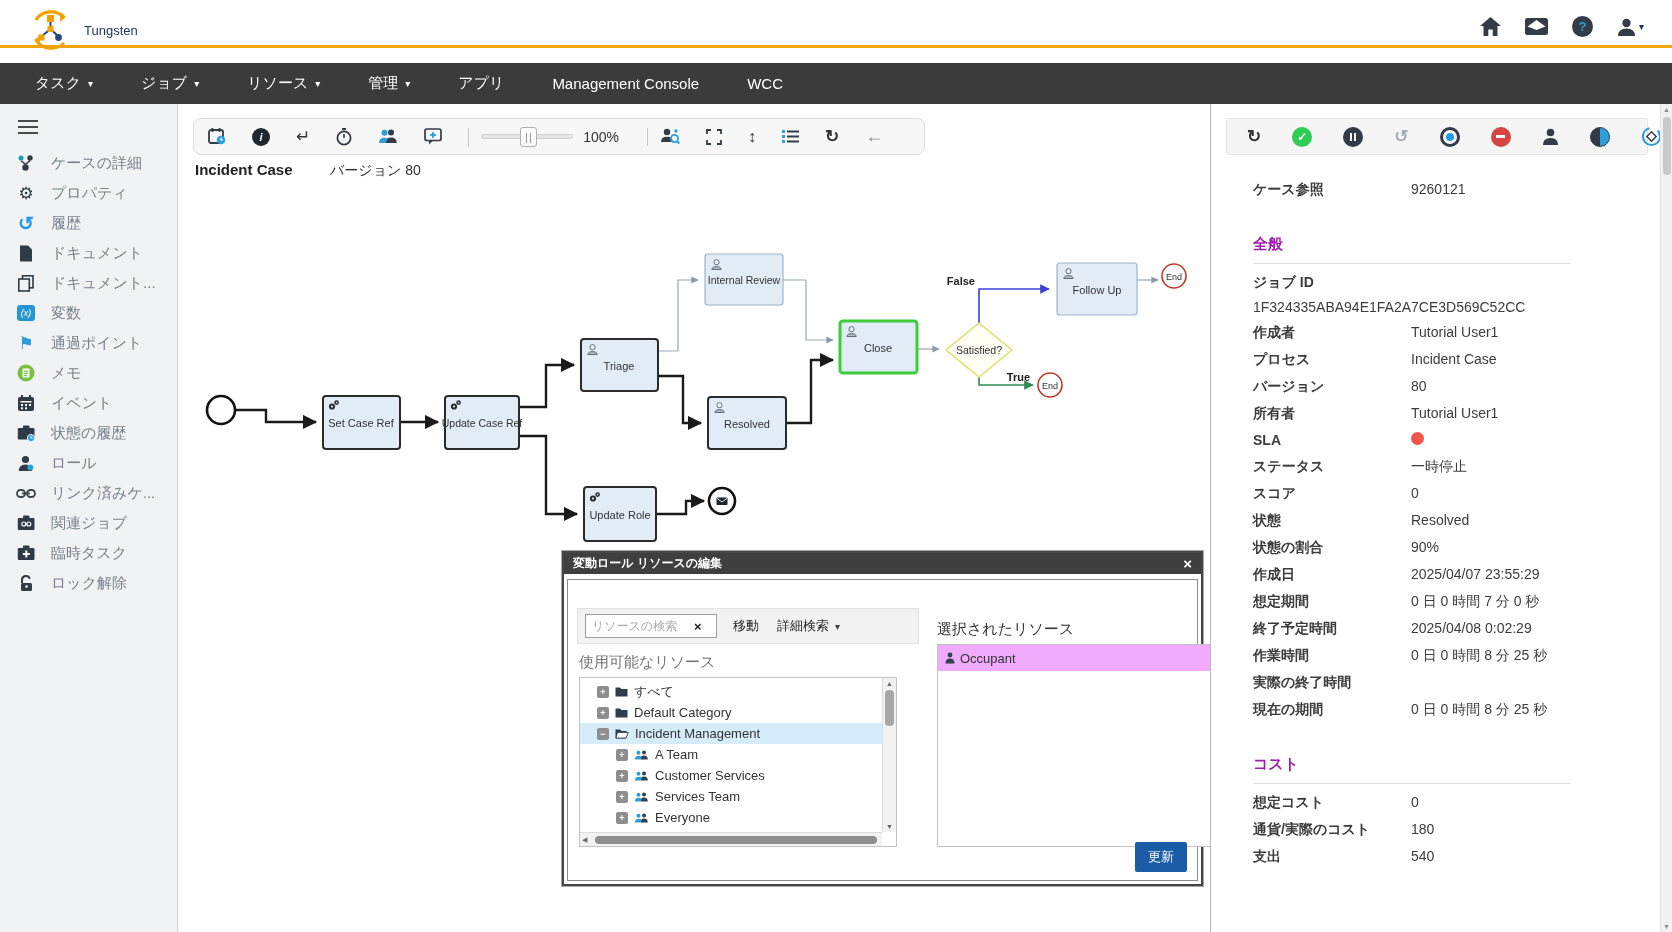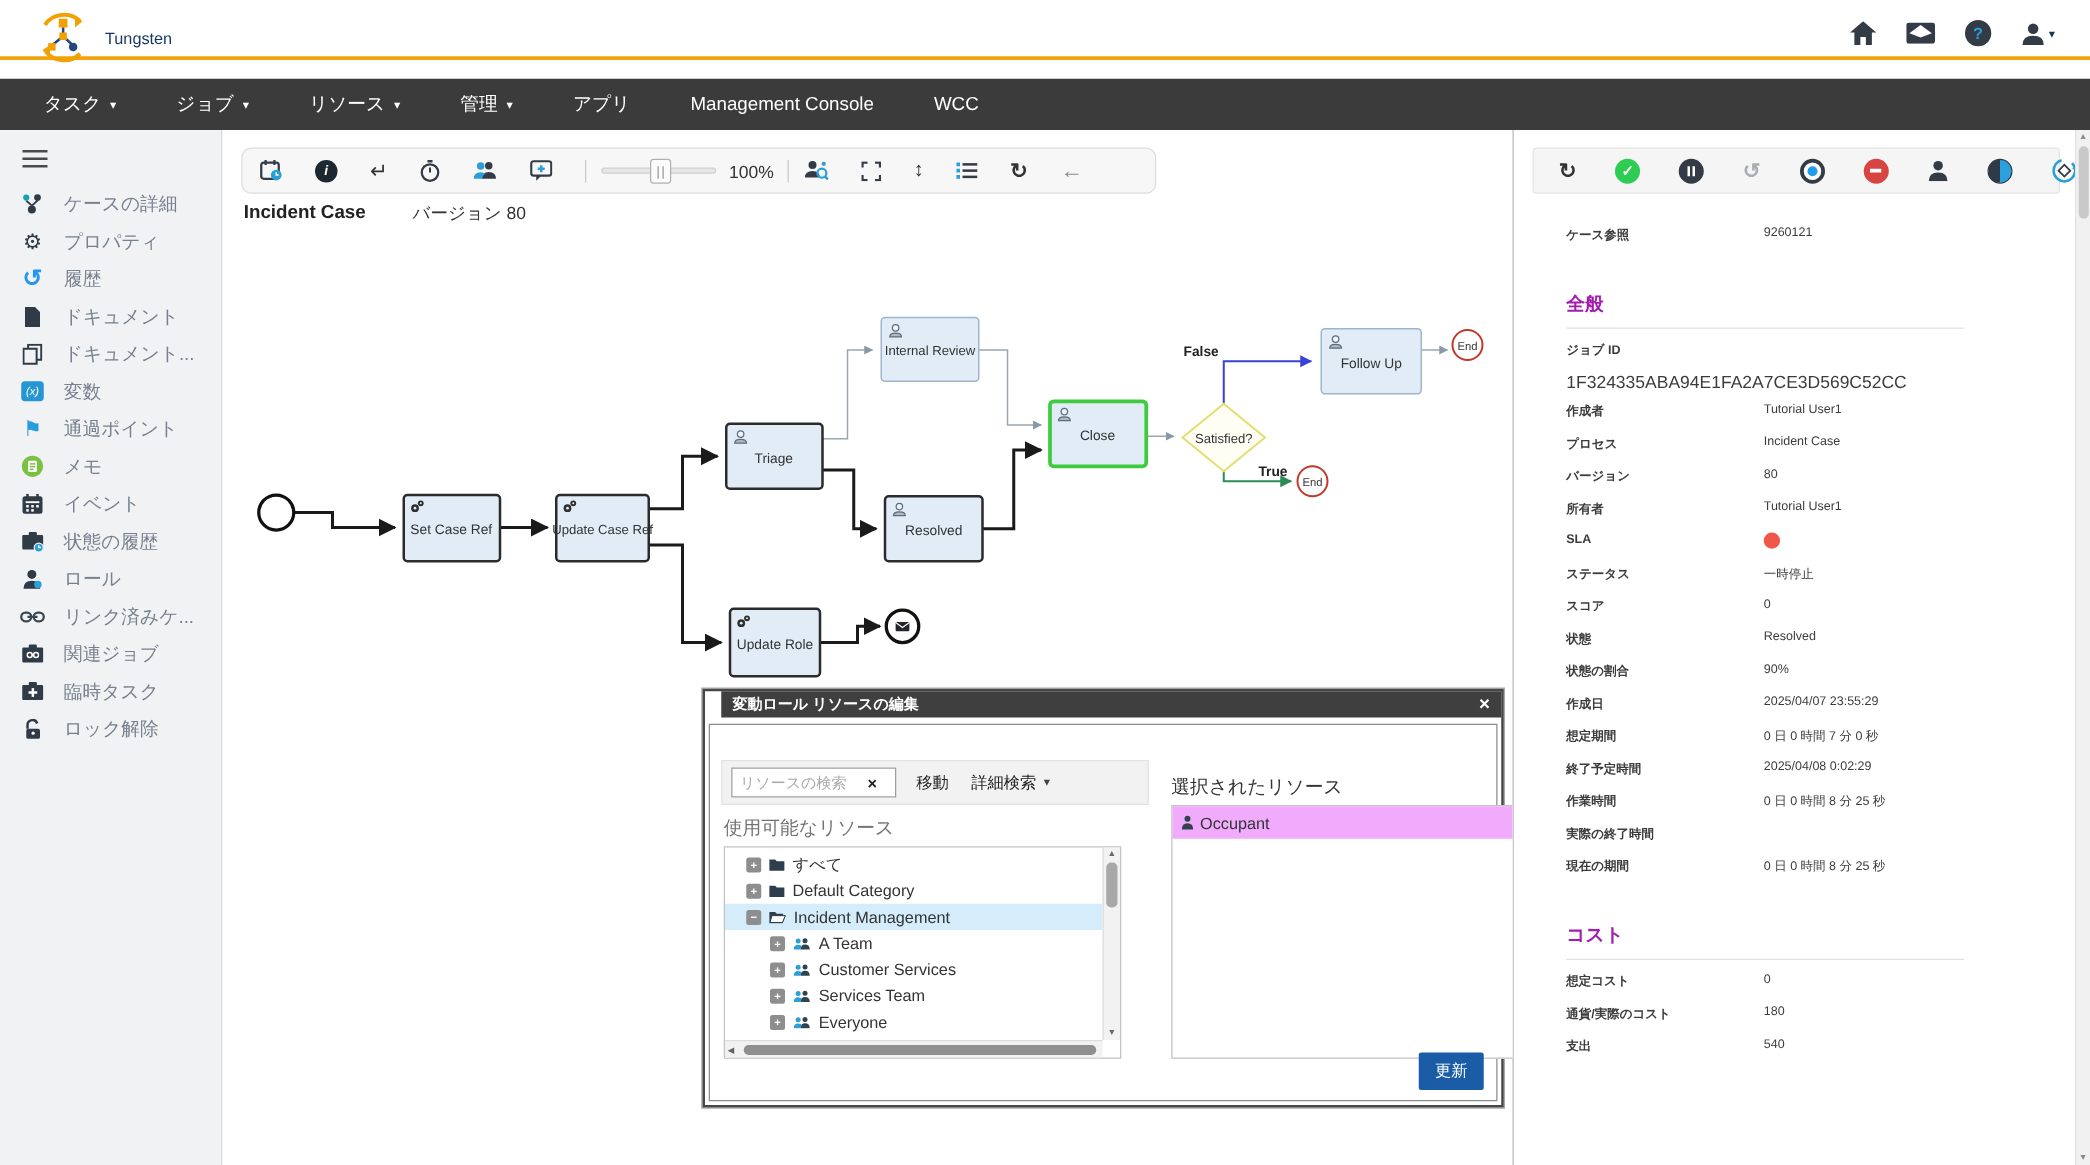--- a/index.html
+++ b/index.html
@@ -42,26 +42,26 @@
   .tb-ic { margin-right:26px; display:flex; align-items:center; cursor:pointer; }
   .tb-sep { width:1px; height:18px; background:#c9c9c9; margin:0 12px 0 0; }
   .info-circ { width:18px; height:18px; border-radius:50%; background:#1d2730; color:#fff; font-size:11px; font-weight:bold; font-style:italic; display:flex; align-items:center; justify-content:center; }
   .g-return { font-size:17px; color:#333; }
   .g-vfit { font-size:16px; color:#333; font-weight:bold; }
   .g-refresh { font-size:17px; color:#333; font-weight:bold; }
   .g-back { font-size:18px; color:#8a8a8a; }
   .sl-track { width:92px; height:5px; background:#e6e6e6; border:1px solid #cfcfcf; border-radius:3px; position:relative; margin-right:10px; }
   .sl-thumb { position:absolute; left:38px; top:-8px; width:17px; height:20px; background:#fbfbfb; border:1px solid #b0b0b0; border-radius:3px; }
   .sl-thumb::before { content:""; position:absolute; left:5px; top:5px; width:1px; height:10px; background:#9a9a9a; box-shadow:4px 0 0 #9a9a9a; }
-  .zoom-label { font-size:14px; color:#333; margin-right:11px; }
+  .zoom-label { font-size:14px; color:#333; margin-right:28px; }
   .proc-title { position:absolute; z-index:3; left:17px; top:57px; font-size:15px; font-weight:bold; color:#222; }
   .proc-version { position:absolute; z-index:3; left:152px; top:58px; font-size:14px; color:#333; }
   .diagram { position:absolute; left:0; top:0; z-index:1; }
   
-  .modal { position:absolute; z-index:10; left:384px; top:447px; width:641px; height:335px; background:#fff; border:2px solid #474747; box-shadow:0 0 0 1px #a8a8a8;padding-left:13px; }
+  .modal { position:absolute; z-index:10; left:384px; top:447px; width:641px; height:335px; background:#fff; border:2px solid #474747; box-shadow:0 0 0 1px #a8a8a8; }
   .modal-title { height:21px; background:#3f3f3f; color:#fff; font-size:12px; font-weight:bold; display:flex; align-items:center; padding:0 9px; }
   .modal-close { margin-left:auto; font-size:15px; font-weight:bold; cursor:pointer; line-height:15px; }
   .modal-inner { position:absolute; left:3px; right:3px; top:26px; bottom:3px; border:1px solid #8c8c8c; background:#fff; }
   .search-band { position:absolute; left:9px; top:28px; width:342px; height:36px; background:#f2f2f2; border:1px solid #e2e2e2; display:flex; align-items:center; padding:0 7px; }
   .search-box { width:132px; height:24px; background:#fff; border:1px solid #9f9f9f; display:flex; align-items:center; padding:0 4px; }
   .search-box input { border:none; outline:none; width:104px; font-size:12px; font-family:"Liberation Sans",sans-serif; color:#333; }
   .search-box input::placeholder { color:#a9a9a9; }
   .clear-x { font-weight:bold; font-size:13px; color:#222; cursor:pointer; }
   .btn-move { font-size:13px; color:#222; margin-left:16px; cursor:pointer; }
   .btn-adv { font-size:13px; color:#222; margin-left:18px; cursor:pointer; display:flex; gap:6px; align-items:center; }
@@ -92,21 +92,21 @@
   .circ.green { background:#2ecc52; font-size:12px; font-weight:bold; }
   .circ.dark { background:#333b47; gap:2px; }
   .circ.red { background:#d64541; }
   .circ.ring { background:#fff; border:3px solid #333b47; }
   .circ.ring i { width:8px; height:8px; border-radius:50%; background:#1f9ceb; }
   .bar { width:2px; height:8px; background:#fff; }
   .hbar { width:9px; height:2.5px; background:#fff; }
   .circ.pie { background:conic-gradient(#2aa0dc 0 50%, #2e3b47 50% 100%); border:1px solid #2e3b47; }
   .g-undo { font-size:17px; color:#a7adb3; font-weight:bold; }
   .pbody { position:absolute; left:41px; top:63px; width:318px; }
-  .drow { display:flex; margin-bottom:9px; font-size:10px; min-height:17px; }
+  .drow { display:flex; margin-bottom:9px; font-size:14px; min-height:17px; }
   .dl { width:158px; font-weight:bold; color:#3c3c3c; flex:0 0 158px; }
   .dv { color:#3c3c3c; }
   .sec-title { margin:36px 0 10px 0; font-size:15px; font-weight:bold; color:#a21caf; border-bottom:1px solid #e0e0e0; padding-bottom:9px; }
   .jobid-val { font-size:14px; color:#3c3c3c; margin:-2px 0 9px 0; }
   .sla-dot { width:13px; height:13px; border-radius:50%; background:#f0564a; display:inline-block; }
   
   .page-scroll { position:absolute; right:0; top:104px; width:12px; bottom:0; background:#f1f1f1; border-left:1px solid #e3e3e3; }
   .page-scroll .arr { position:absolute; left:0; right:0; text-align:center; font-size:7px; color:#8a8a8a; }
   .page-scroll .thumb { position:absolute; top:13px; left:2px; width:8px; height:58px; background:#c9c9c9; border-radius:4px; }
 </style>

